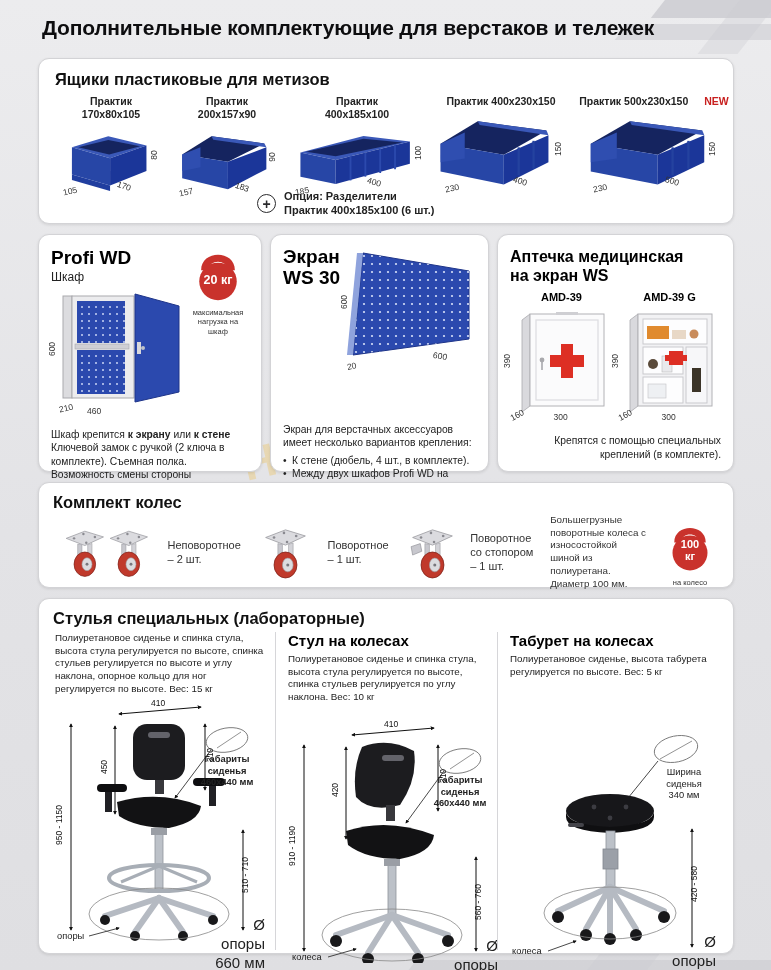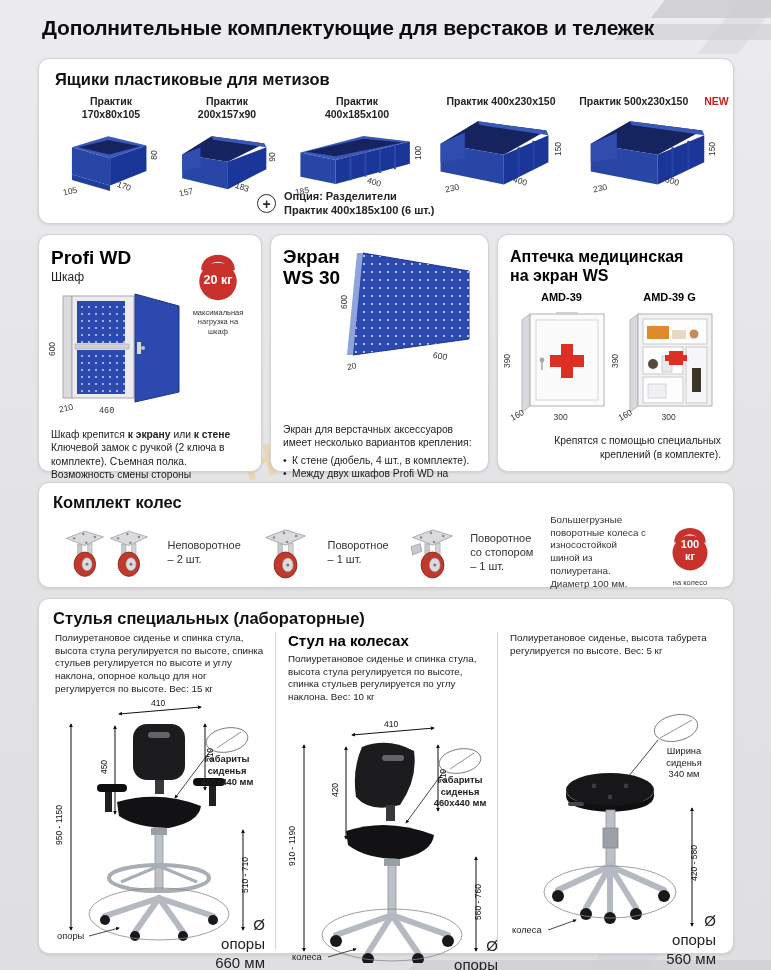--- a/index.html
+++ b/index.html
@@ -243,21 +243,21 @@
         <rect x="26" y="11" width="48" height="42" fill="url(#pegA)"></rect>
         <rect x="24" y="54" width="54" height="5" fill="#cfcfd4" stroke="#a9a9ad" stroke-width=".6"></rect>
         <rect x="26" y="60" width="48" height="44" fill="#2b49ae"></rect>
         <rect x="26" y="60" width="48" height="44" fill="url(#pegA)"></rect>
         <polygon points="84,4 128,16 128,102 84,112" fill="#2b49ae" stroke="#1e3489" stroke-width="1"></polygon>
         <rect x="86" y="52" width="4" height="12" fill="#d8d8dc"></rect>
         <circle cx="92" cy="58" r="2" fill="#bfc3c9"></circle>
       </svg>
       <span class="dim vdim" style="left:-6px; top:54px;">600</span>
       <span class="dim" style="left:8px; top:113px; transform:rotate(-13deg);">210</span>
-      <span class="dim" style="left:48px; top:116px;font-family:Liberation Mono, monospace;">460</span>
+      <span class="dim" style="left:36px; top:116px;">460</span>
     </div>
 
     <div class="desc" style="margin-top:12px;">
       <span>Шкаф крепится </span><b>к экрану</b><span> или </span><b>к стене</b><span> Ключевой замок с ручкой (2 ключа в комплекте). Съемная полка. Возможность смены стороны открывания.</span>
     </div>
   </div>
 
   <div class="panel panel-ekran">
     <div class="ekran-title">Экран
 WS 30</div>
@@ -499,20 +499,21 @@
 сиденья
 460x440 мм</span>
           <span class="dim vdim" style="left:172px; top:178px;">560 - 760</span>
           <span class="base-note" style="left:152px; top:218px; width:58px;">Ø  опоры
 660 мм</span>
           <span class="feet-note" style="left:4px; top:233px;">колеса</span>
         </div>
       </div>
 
       <div class="chair-col">
+        <h3>Табурет на колесах</h3>
         <p>Полиуретановое сиденье, высота табурета регулируется по высоте. Вес: 5 кг</p>
         <div class="fig">
           <svg width="212" height="244" viewBox="0 0 212 244">
             <defs>
               <marker id="ar3" viewBox="0 0 10 10" refX="8" refY="5" markerWidth="4.2" markerHeight="4.2" orient="auto-start-reverse">
                 <path d="M0,0 L10,5 L0,10 z" fill="#111"></path>
               </marker>
             </defs>
             <ellipse cx="166" cy="30" rx="22" ry="13" fill="none" stroke="#777" stroke-width=".9" transform="rotate(-12 166 30)"></ellipse>
             <line x1="182" y1="22" x2="150" y2="40" stroke="#777" stroke-width=".8"></line>

